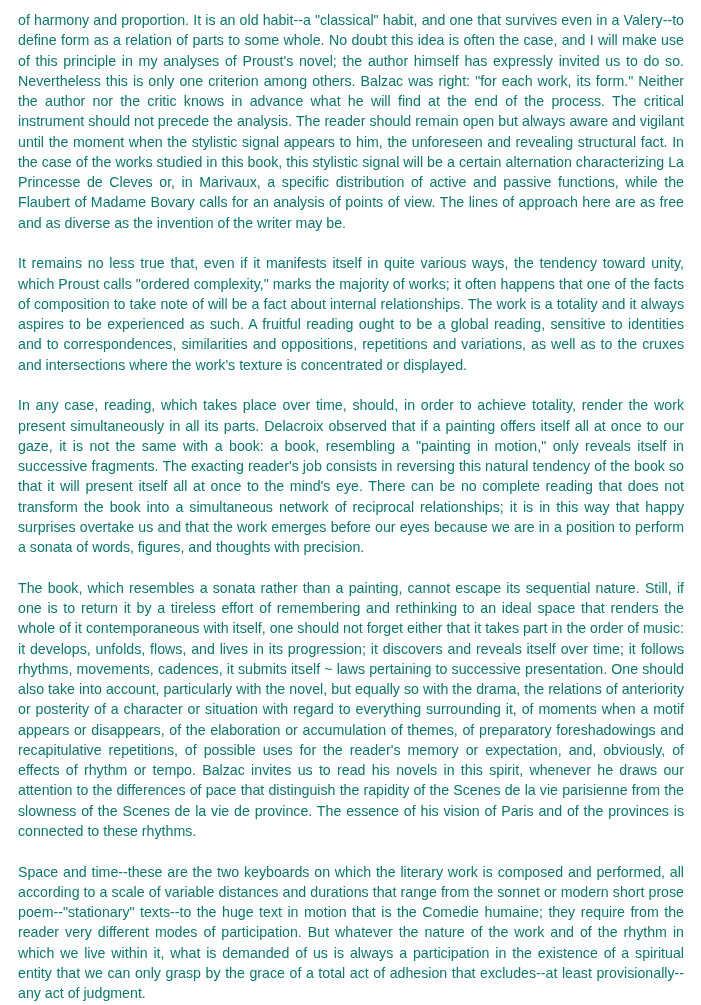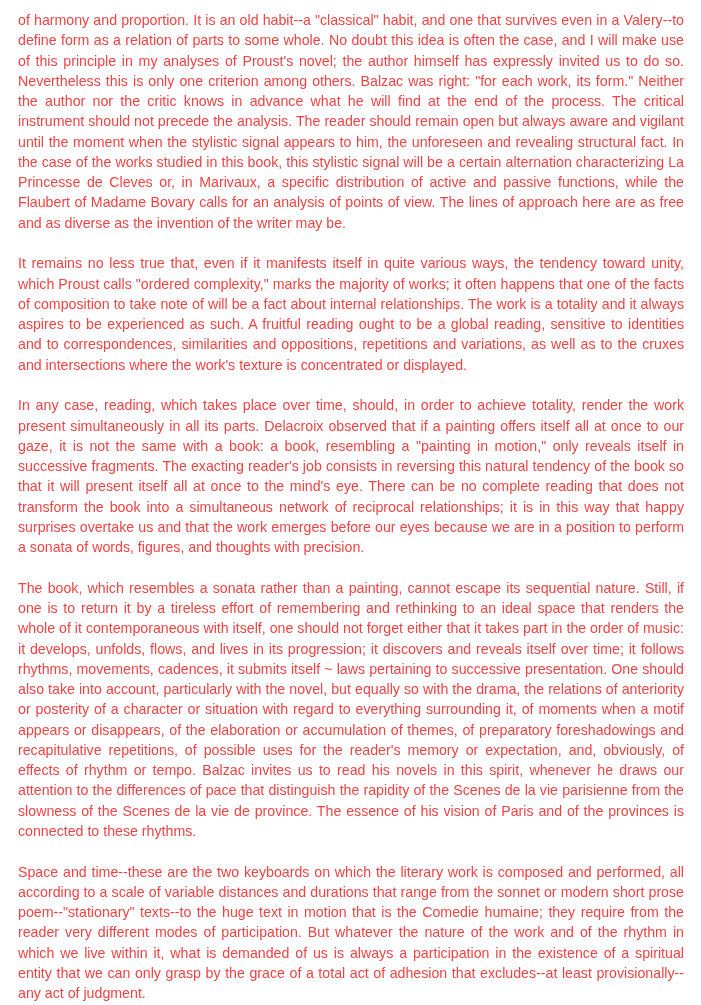--- a/index.html
+++ b/index.html
@@ -9,21 +9,21 @@
     }
     body {
       width: 701px;
       height: 1005px;
       overflow: hidden;
     }
     .page {
       position: relative;
       padding: 10px 11px 0 18px;
       width: 666px;
-      color: #ef4444;
+      color: #0f766e;
       font-family: "Liberation Sans", sans-serif;
       font-size: 14.2px;
       line-height: 20.25px;
       text-align: justify;
     }
     .para {
       margin: 0 0 20.5px 0;
       text-align: justify;
       hyphens: none;
     }

